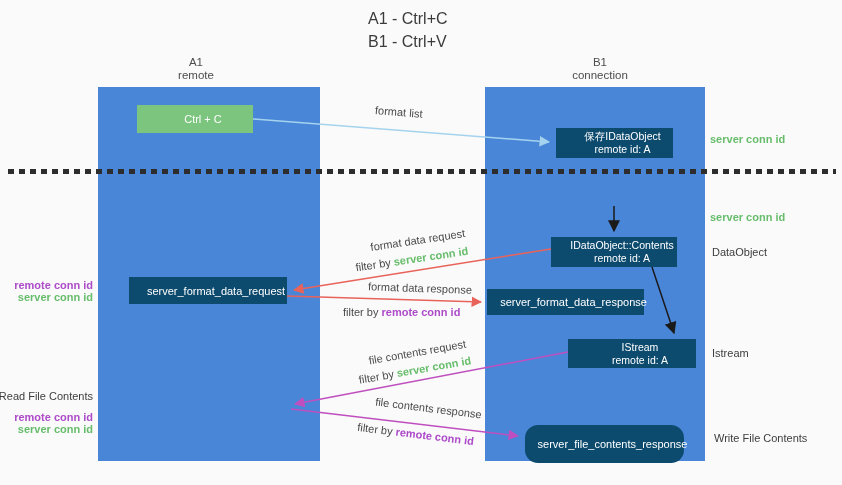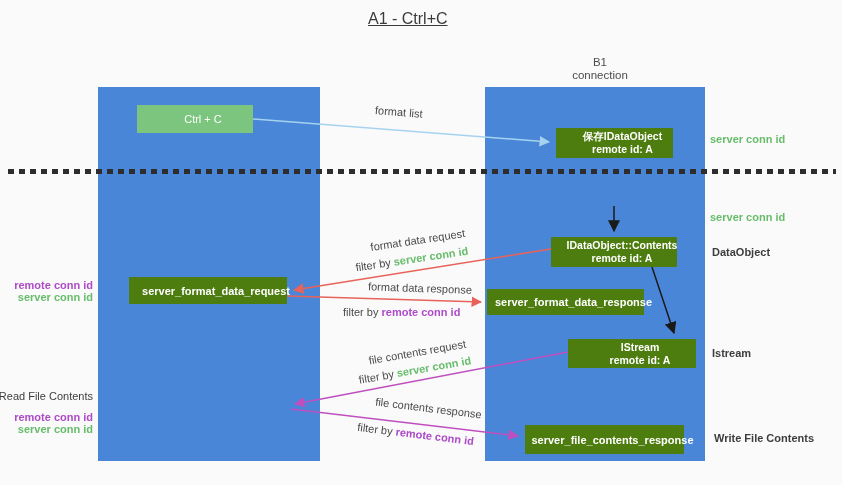--- a/index.html
+++ b/index.html
@@ -1,51 +1,56 @@
 <!DOCTYPE html>
 <html><head>
 <meta charset="utf-8">
 <style>
   html,body{margin:0;padding:0;}
   body{font-family:"Liberation Sans","DejaVu Sans",sans-serif;background:#f2f2f2;}
   #stage{position:relative;width:842px;height:485px;background:#fafafa;overflow:hidden;}
 
-  .title{position:absolute;left:368px;top:7px;font-size:16px;line-height:23px;color:#3b3b3b;text-decoration:underline;}
+  .title{position:absolute;left:368px;top:7px;font-size:16px;line-height:23px;color:#3b3b3b;}
   .col-head{position:absolute;width:120px;text-align:center;font-size:11.5px;line-height:13px;color:#4d4d4d;}
   .lane{position:absolute;top:87px;height:374px;background:#4a86d8;}
 
   .divider{position:absolute;left:8px;top:169px;width:828px;height:5px;
     background:repeating-linear-gradient(90deg,#2d2d2d 0 6px,transparent 6px 11px);}
 
   .box{position:absolute;display:flex;align-items:center;justify-content:center;
     color:#ffffff;font-size:11px;text-align:center;box-sizing:border-box;padding-left:16px;}
   .box.green{background:#7cc57e;}
-  .box.orange{background:#4d7c0f;font-weight:bold;}
+  .box.orange{background:#0c4a6e;}
   .box.two{flex-direction:column;font-size:10.5px;line-height:13px;}
 
   .lbl{position:absolute;font-size:11px;color:#4a4a4a;white-space:nowrap;}
   .lbl b.g{color:#67bd6b;}
   .lbl b.p{color:#ad4bc9;}
-  .side-r{position:absolute;left:710px;font-size:11px;white-space:nowrap;font-weight:bold;}
+  .side-r{position:absolute;left:710px;font-size:11px;white-space:nowrap;}
   .side-l{position:absolute;right:749px;font-size:11px;white-space:nowrap;text-align:right;}
   .gtxt{color:#67bd6b;font-weight:bold;}
   .ptxt{color:#ad4bc9;font-weight:bold;}
   .gray{color:#3d3d3d;}
 
   svg.overlay{position:absolute;left:0;top:0;pointer-events:none;}
 </style>
 </head>
 <body>
 
 <div id="stage">
 
   <div class="title">
     <div>A1 - Ctrl+C</div>
+    <div>B1 - Ctrl+V</div>
   </div>
 
+  <div class="col-head" style="left:136px;top:56px;">
+    <div>A1</div>
+    <div>remote</div>
+  </div>
   <div class="col-head" style="left:540px;top:56px;">
     <div>B1</div>
     <div>connection</div>
   </div>
 
   <div class="lane" style="left:98px;width:222px;"></div>
   <div class="lane" style="left:485px;width:220px;"></div>
 
   <div class="divider"></div>
 
@@ -95,21 +100,21 @@
   <div class="box orange" style="left:129px;top:277px;width:158px;height:27px;">
     <span>server_format_data_request</span>
   </div>
 
   <div class="box orange two" style="left:568px;top:339px;width:128px;height:29px;">
     <div>IStream</div>
     <div>remote id: A</div>
   </div>
 
 
-  <div class="box orange" style="left:525px;top:425px;width:159px;height:29px;">
+  <div class="box orange" style="left:525px;top:425px;width:159px;height:38px;border-radius:13px;">
     <span>server_file_contents_response</span>
   </div>
 
   <div class="lbl" style="left:375px;top:106px;transform:rotate(4.5deg);">format list</div>
 
   <div class="lbl" style="left:370px;top:234px;transform:rotate(-8.5deg);">format data request</div>
   <div class="lbl" style="left:355px;top:253px;transform:rotate(-8.5deg);">
     <span>filter by </span><b class="g">server conn id</b>
   </div>
 

